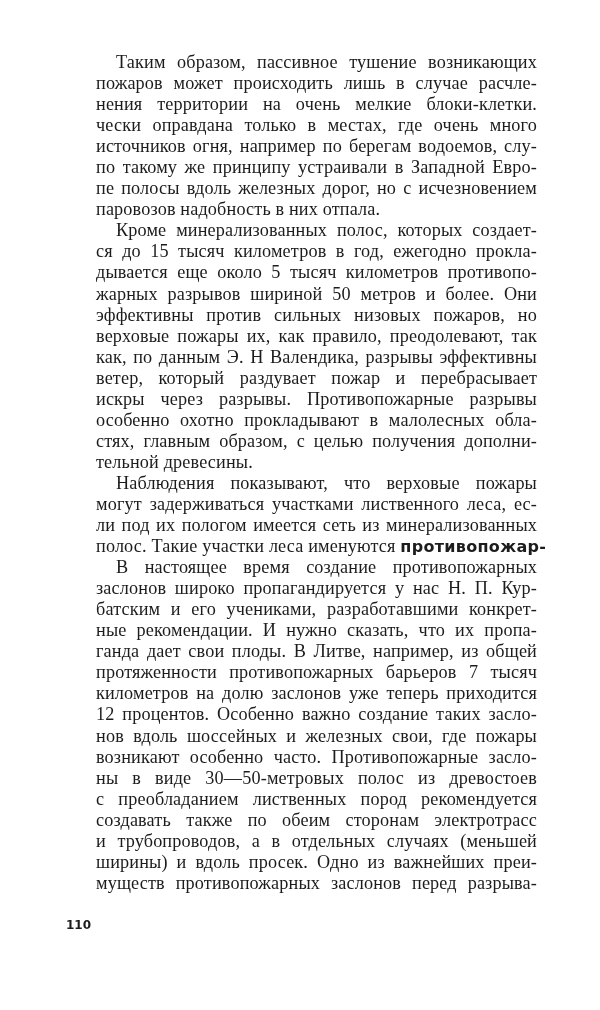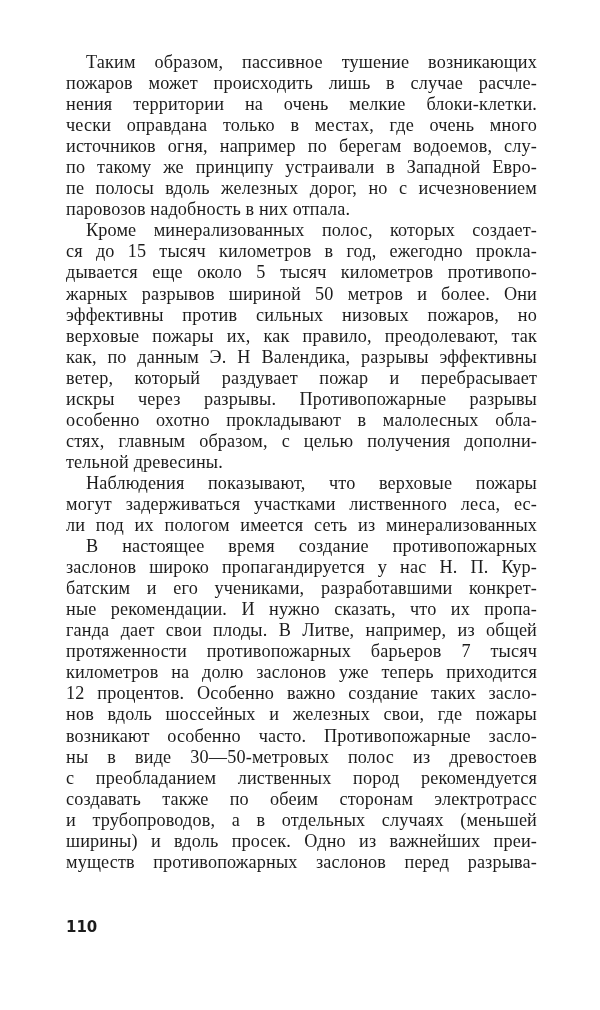--- a/index.html
+++ b/index.html
@@ -5,28 +5,28 @@
   html, body { margin: 0; padding: 0; background: #ffffff; }
   body { width: 600px; height: 1010px; position: relative; overflow: hidden; }
   .page {
     position: absolute; left: 66px; top: 52px; width: 471px;
     font-family: "Liberation Serif", "DejaVu Serif", serif;
     font-size: 18.2px; color: #1c1c1c;
   }
   .line {
     display: block; height: 21.05px; line-height: 21.05px;
     text-align: justify; text-align-last: justify; white-space: nowrap;
-    overflow: visible; letter-spacing: 0.15px;
+    overflow: visible; letter-spacing: 0.15px; margin-left: 30px;
   }
   .line.last { text-align-last: left; }
   .line.indent { padding-left: 20px; }
   .bold { font-weight: bold; font-family: "DejaVu Sans", sans-serif; font-size: 16px; letter-spacing: 0.3px; }
   .pagenum {
     position: absolute; left: 66px; top: 918px;
-    font-family: "DejaVu Sans", sans-serif; font-weight: bold; font-size: 15px; color: #1c1c1c;
+    font-family: "DejaVu Sans", sans-serif; font-weight: bold; font-size: 12px; color: #1c1c1c;
   }
 </style>
 </head>
 <body>
 
 <div class="page" id="body">
     <span class="line indent"><span>Таким образом, пассивное тушение возникающих</span></span>
     <span class="line"><span>пожаров может происходить лишь в случае расчле-</span></span>
     <span class="line"><span>нения территории на очень мелкие блоки-клетки.</span></span>
     <span class="line"><span>чески оправдана только в местах, где очень много</span></span>
@@ -42,20 +42,21 @@
     <span class="line"><span>верховые пожары их, как правило, преодолевают, так</span></span>
     <span class="line"><span>как, по данным Э. Н Валендика, разрывы эффективны</span></span>
     <span class="line"><span>ветер, который раздувает пожар и перебрасывает</span></span>
     <span class="line"><span>искры через разрывы. Противопожарные разрывы</span></span>
     <span class="line"><span>особенно охотно прокладывают в малолесных обла-</span></span>
     <span class="line"><span>стях, главным образом, с целью получения дополни-</span></span>
     <span class="line last"><span>тельной древесины.</span></span>
     <span class="line indent"><span>Наблюдения показывают, что верховые пожары</span></span>
     <span class="line"><span>могут задерживаться участками лиственного леса, ес-</span></span>
     <span class="line"><span>ли под их пологом имеется сеть из минерализованных</span></span>
+    <span class="line"><span>полос. Такие участки леса именуются </span><span class="bold">противопожар-</span></span>
     <span class="line indent"><span>В настоящее время создание противопожарных</span></span>
     <span class="line"><span>заслонов широко пропагандируется у нас Н. П. Кур-</span></span>
     <span class="line"><span>батским и его учениками, разработавшими конкрет-</span></span>
     <span class="line"><span>ные рекомендации. И нужно сказать, что их пропа-</span></span>
     <span class="line"><span>ганда дает свои плоды. В Литве, например, из общей</span></span>
     <span class="line"><span>протяженности противопожарных барьеров 7 тысяч</span></span>
     <span class="line"><span>километров на долю заслонов уже теперь приходится</span></span>
     <span class="line"><span>12 процентов. Особенно важно создание таких засло-</span></span>
     <span class="line"><span>нов вдоль шоссейных и железных свои, где пожары</span></span>
     <span class="line"><span>возникают особенно часто. Противопожарные засло-</span></span>

